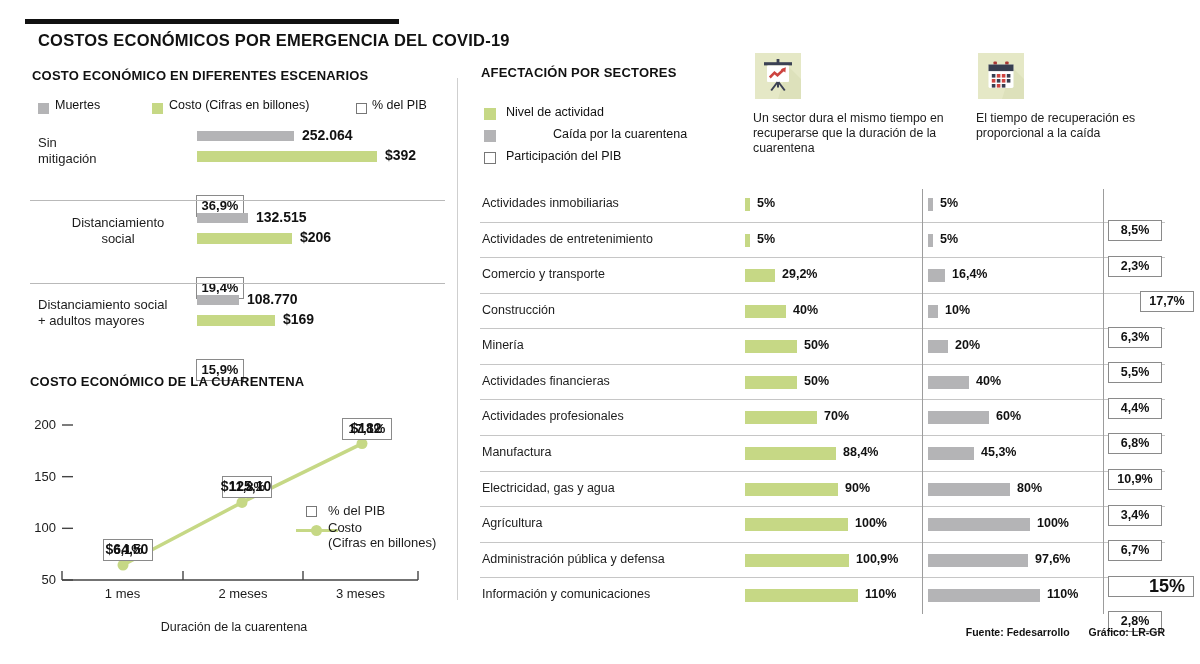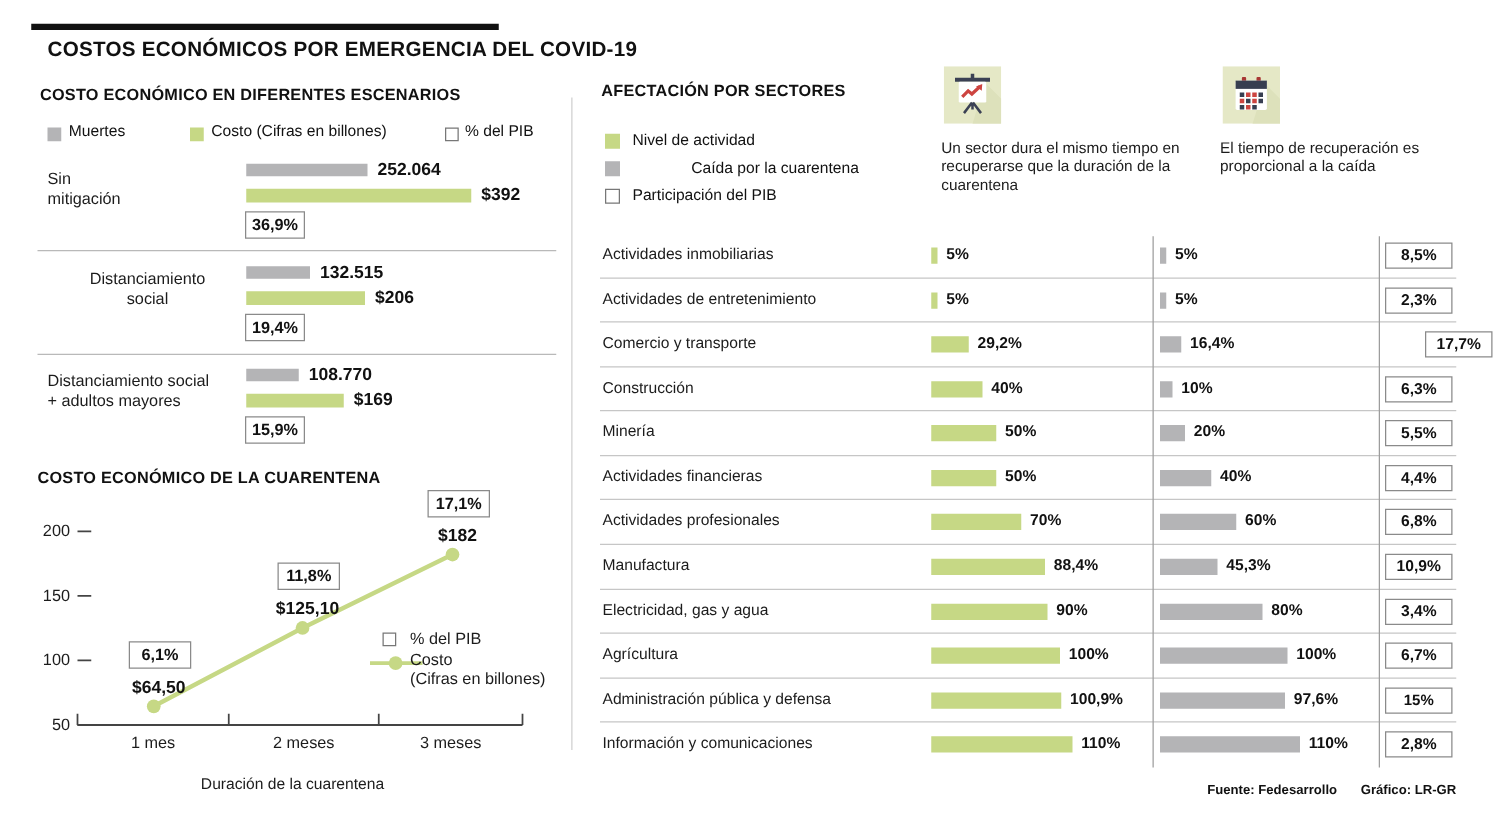--- a/index.html
+++ b/index.html
@@ -8,21 +8,21 @@
   .abs{position:absolute;}
   .pre{white-space:pre-line;}
   .topbar{left:25px;top:19px;width:374px;height:5px;background:#111;}
   .main-title{left:38px;top:31px;font-size:16.5px;font-weight:700;letter-spacing:.2px;}
   .sec-title{font-size:13px;font-weight:700;letter-spacing:.2px;}
   .sw{width:11px;height:11px;display:inline-block;}
   .sw-outline{background:#fff;border:1.5px solid #777;width:9px;height:9px;}
   .leg-label{font-size:12.5px;}
   .hline{height:1px;background:#b9b9b9;}
   .vline{width:1px;background:#b4b4b4;}
-  .pib-box{border:1.5px solid #8a8a8a;background:#fff;text-align:center;font-weight:700;}
+  .pib-box{border:1.5px solid #8a8a8a;background:#fff;text-align:center;font-weight:700;margin-top:26px;}
   .scenario-label{font-size:13px;line-height:15.5px;color:#1c1c1c;white-space:pre-line;}
   .val{font-weight:700;font-size:14px;white-space:nowrap;}
   .sector-row{position:relative;height:35.58px;box-sizing:border-box;border-bottom:1px solid #c6c6c6;}
   .sector-row:last-child{border-bottom:none;}
   .sector-label{position:absolute;left:2px;top:9px;font-size:12.5px;color:#1c1c1c;white-space:nowrap;}
   .bar{position:absolute;}
   .bar-val{position:absolute;top:9px;font-size:12.5px;font-weight:700;white-space:nowrap;}
   .note-text{font-size:12.3px;line-height:15px;color:#1c1c1c;}
   .tick-label{font-size:13px;color:#1c1c1c;}
   .footer{left:0;top:626px;width:1165px;text-align:right;font-size:10.5px;font-weight:700;}
@@ -249,21 +249,21 @@
         <div class="bar" style="position: absolute; left: 448px; top: 11px; width: 102px; height: 13px; background: rgb(180, 180, 182);"></div>
         <div class="bar-val" style="position: absolute; left: 557px;">100%</div>
         <div class="pib-box" style="position: absolute; left: 628px; top: 7px; width: 52px; height: 19px; font-size: 12.5px; line-height: 19px;">6,7%</div>
       </div>
       <div class="sector-row">
         <div class="sector-label" style="position: absolute;">Administración pública y defensa</div>
         <div class="bar" style="position: absolute; left: 265px; top: 11px; width: 104px; height: 13px; background: rgb(198, 216, 133);"></div>
         <div class="bar-val" style="position: absolute; left: 376px;">100,9%</div>
         <div class="bar" style="position: absolute; left: 448px; top: 11px; width: 100px; height: 13px; background: rgb(180, 180, 182);"></div>
         <div class="bar-val" style="position: absolute; left: 555px;">97,6%</div>
-        <div class="pib-box" style="position: absolute; left: 628px; top: 7px; width: 52px; height: 19px; font-size: 12px; line-height: 19px;">15%</div>
+        <div class="pib-box" style="position: absolute; left: 628px; top: 7px; width: 52px; height: 19px; font-size: 18px; line-height: 19px; padding-left: 32px;">15%</div>
       </div>
       <div class="sector-row">
         <div class="sector-label" style="position: absolute;">Información y comunicaciones</div>
         <div class="bar" style="position: absolute; left: 265px; top: 11px; width: 113px; height: 13px; background: rgb(198, 216, 133);"></div>
         <div class="bar-val" style="position: absolute; left: 385px;">110%</div>
         <div class="bar" style="position: absolute; left: 448px; top: 11px; width: 112px; height: 13px; background: rgb(180, 180, 182);"></div>
         <div class="bar-val" style="position: absolute; left: 567px;">110%</div>
         <div class="pib-box" style="position: absolute; left: 628px; top: 7px; width: 52px; height: 19px; font-size: 12.5px; line-height: 19px;">2,8%</div>
       </div>
     </div>

